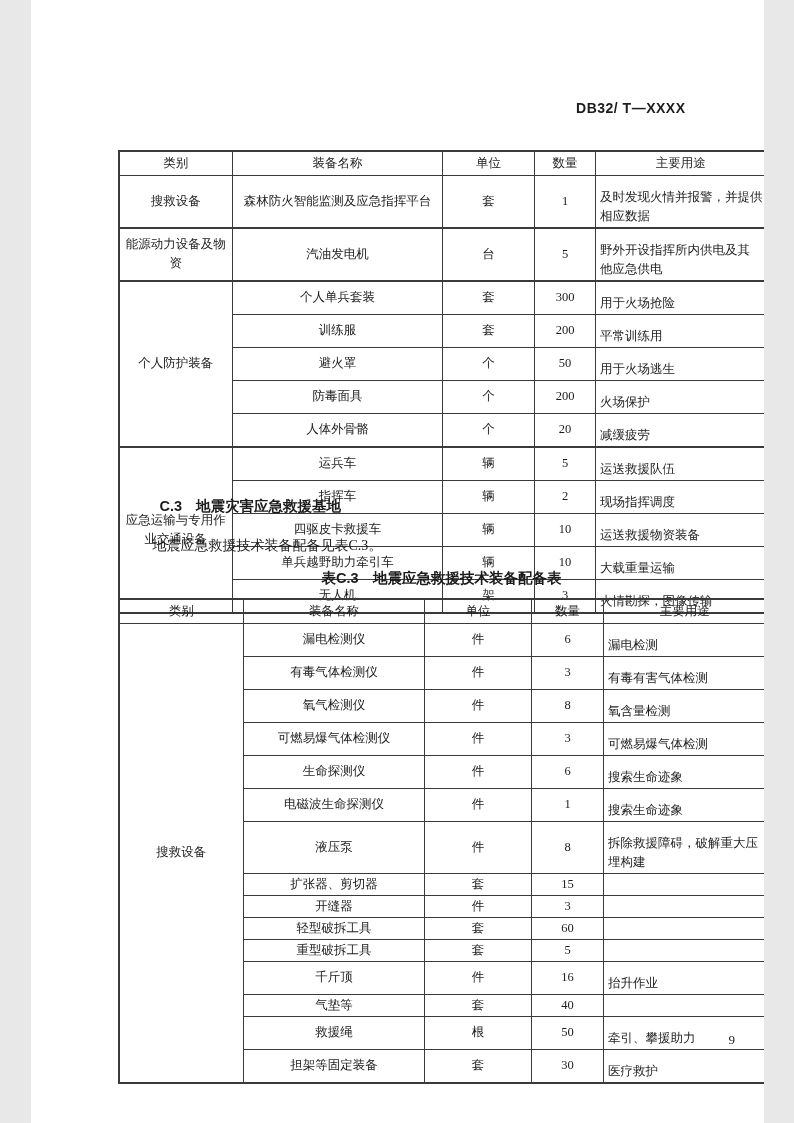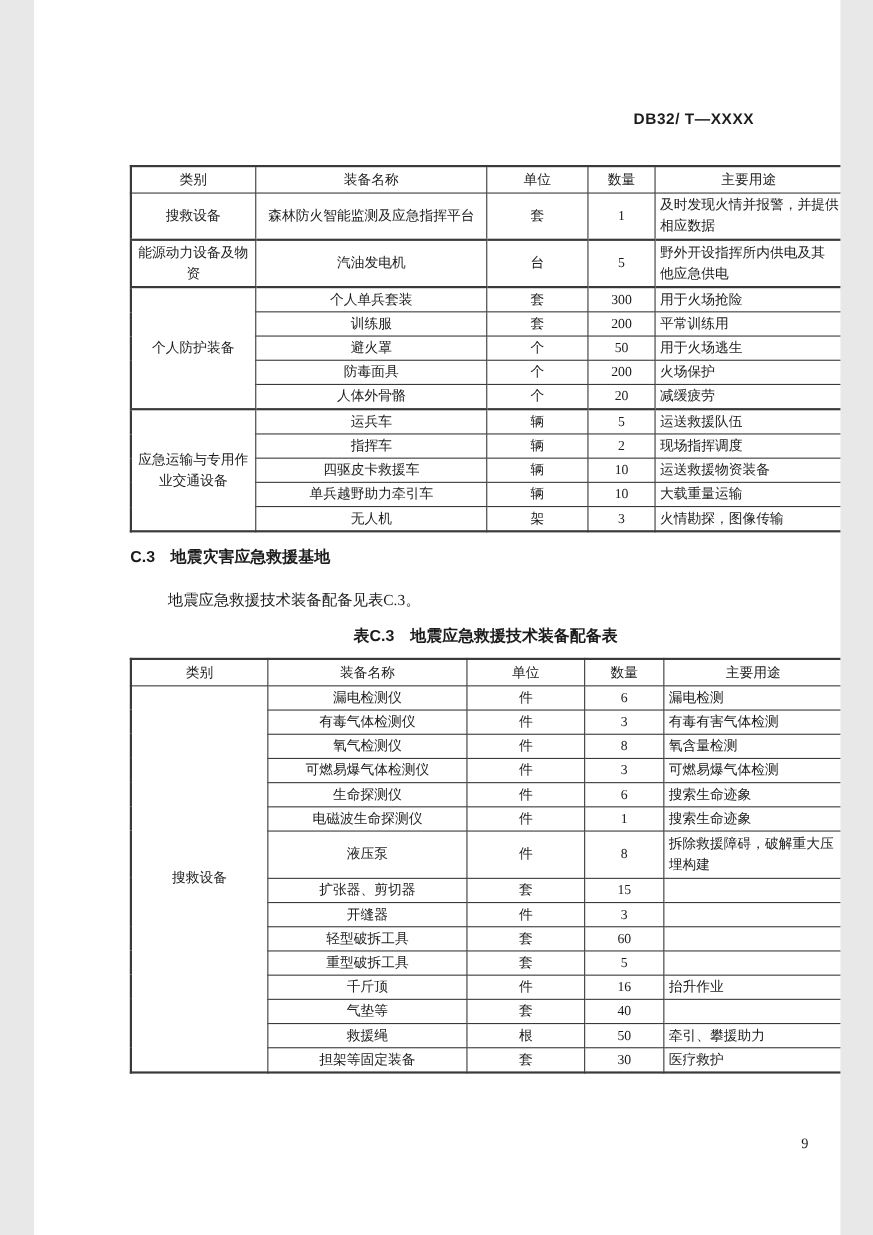--- a/index.html
+++ b/index.html
@@ -33,31 +33,31 @@
   #table-c2{top:150px;}
   #table-c3{top:598px;}
   .cfg td{
     border:1px solid #3a3a3a;
     font-size:12.5px;line-height:19px;
     text-align:center;vertical-align:middle;
     padding:1px 2px;
     white-space:pre-line;
     word-break:break-all;
   }
-  .cfg td.use{text-align:left;padding:1px 2px 1px 4px;}
+  .cfg td.use{text-align:left;padding:12px 2px 1px 4px;}
   tr.h24{height:24px;}
   tr.h21{height:21px;}
   tr.h43{height:43px;}
   tr.gsep td{border-top:2px solid #3a3a3a;}
   .sec-heading{
     position:absolute;top:497px;left:88px;
     font-family:"Liberation Sans","DejaVu Sans",sans-serif;
     font-weight:700;font-size:14.5px;
   }
-  .sec-heading .sec-num{margin-right:14px;}
+  .sec-heading .sec-num{margin-right:14px;margin-left:41px;}
   .paragraph{
     position:absolute;top:537px;left:122px;
     font-size:14px;
   }
   .page-num{
     position:absolute;top:1032px;left:698px;
     font-size:13px;
   }
 </style>
 </head>

